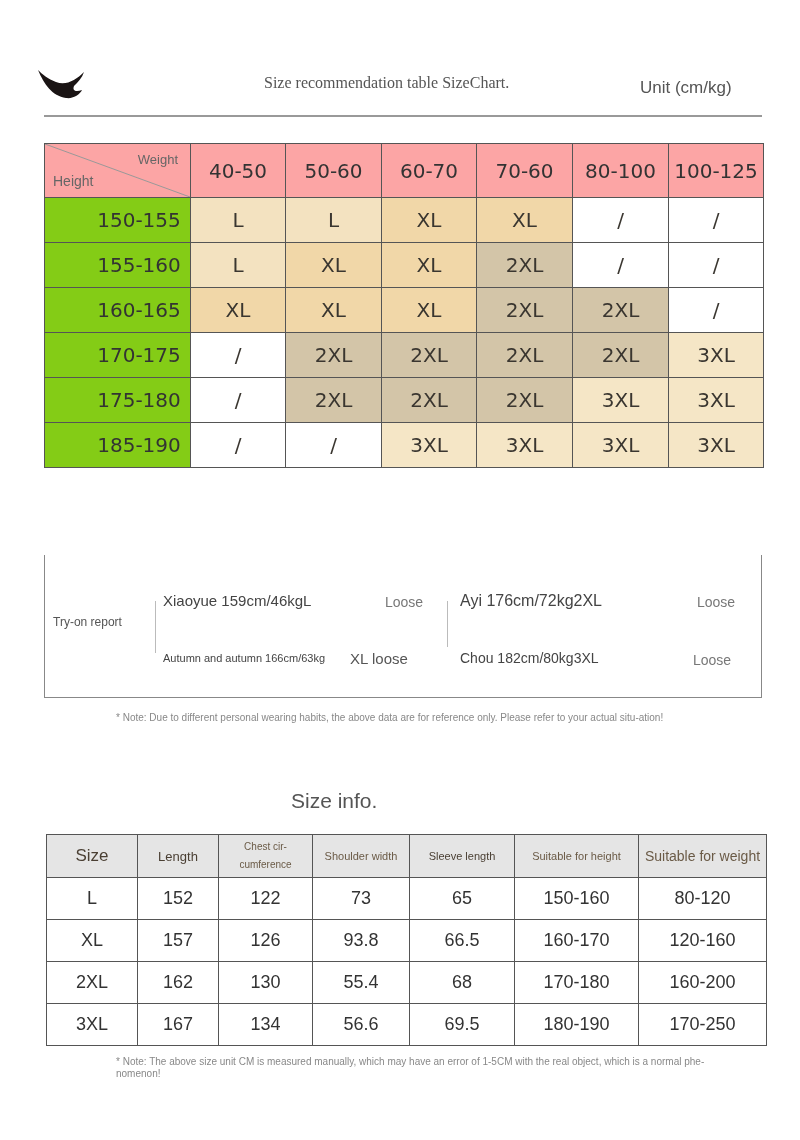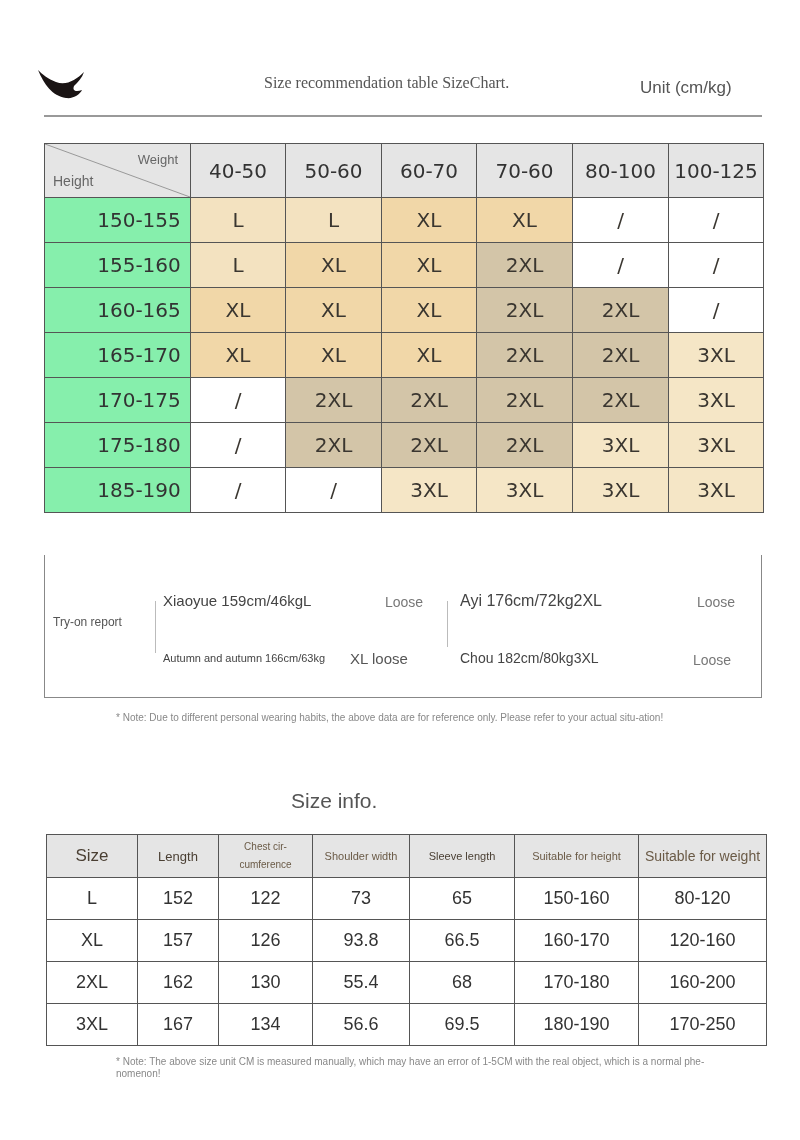--- a/index.html
+++ b/index.html
@@ -8,22 +8,22 @@
 
   
   .logo { left:36px; top:66px; width:50px; height:36px; }
   .title { left:264px; top:74px; font-family:Liberation Serif, serif; font-size:16px; color:#555; }
   .unit { left:640px; top:78px; font-family:"Liberation Sans", sans-serif; font-size:17px; color:#555; }
   .rule { left:44px; top:115px; width:718px; height:2px; background:#999; }
 
   
   .rec { left:44px; top:143px; width:719px; border-collapse:collapse; table-layout:fixed; }
   .rec td { border:1px solid #555; text-align:center; font-size:20px; color:#3a3630; height:44px; padding:0; }
-  .rec tr.head td { height:53px; font-size:20px; color:#333; background:#e5e5e5; }
-  .rec td.hcell { font-size:20px; color:#333; background:#86efac;padding-left:43px; }
+  .rec tr.head td { height:53px; font-size:20px; color:#333; background:#fca5a5; }
+  .rec td.hcell { font-size:20px; color:#333; background:#84cc16;padding-left:43px; }
   .rec td.corner { position:relative; background:#fff; }
   .corner .diag { position:absolute; left:0; top:0; width:100%; height:100%; }
   .corner .w { position:absolute; right:12px; top:8px; font-family:"Liberation Sans", sans-serif; font-size:13px; color:#666; }
   .corner .h { position:absolute; left:8px; bottom:8px; font-family:"Liberation Sans", sans-serif; font-size:14px; color:#666; }
 
   
   .tryon { left:44px; top:555px; width:718px; height:143px; border:1px solid #888; border-top:none; box-sizing:border-box; }
   .tryon .lbl { position:absolute; left:8px; top:60px; font-family:"Liberation Sans", sans-serif; font-size:12px; color:#555; }
   .tryon .sep1 { position:absolute; left:110px; top:46px; width:1px; height:52px; background:#bbb; }
   .tryon .sep2 { position:absolute; left:402px; top:46px; width:1px; height:46px; background:#bbb; }
@@ -96,29 +96,20 @@
       <tr>
         <td class="hcell">160-165</td>
         <td style="background: rgb(241, 215, 168);">XL</td>
         <td style="background: rgb(241, 215, 168);">XL</td>
         <td style="background: rgb(241, 215, 168);">XL</td>
         <td style="background: rgb(211, 197, 168);">2XL</td>
         <td style="background: rgb(211, 197, 168);">2XL</td>
         <td style="background: rgb(255, 255, 255);">/</td>
       </tr>
       <tr>
-        <td class="hcell">165-170</td>
-        <td style="background: rgb(241, 215, 168);">XL</td>
-        <td style="background: rgb(241, 215, 168);">XL</td>
-        <td style="background: rgb(241, 215, 168);">XL</td>
-        <td style="background: rgb(211, 197, 168);">2XL</td>
-        <td style="background: rgb(211, 197, 168);">2XL</td>
-        <td style="background: rgb(245, 230, 198);">3XL</td>
-      </tr>
-      <tr>
         <td class="hcell">170-175</td>
         <td style="background: rgb(255, 255, 255);">/</td>
         <td style="background: rgb(211, 197, 168);">2XL</td>
         <td style="background: rgb(211, 197, 168);">2XL</td>
         <td style="background: rgb(211, 197, 168);">2XL</td>
         <td style="background: rgb(211, 197, 168);">2XL</td>
         <td style="background: rgb(245, 230, 198);">3XL</td>
       </tr>
       <tr>
         <td class="hcell">175-180</td>

